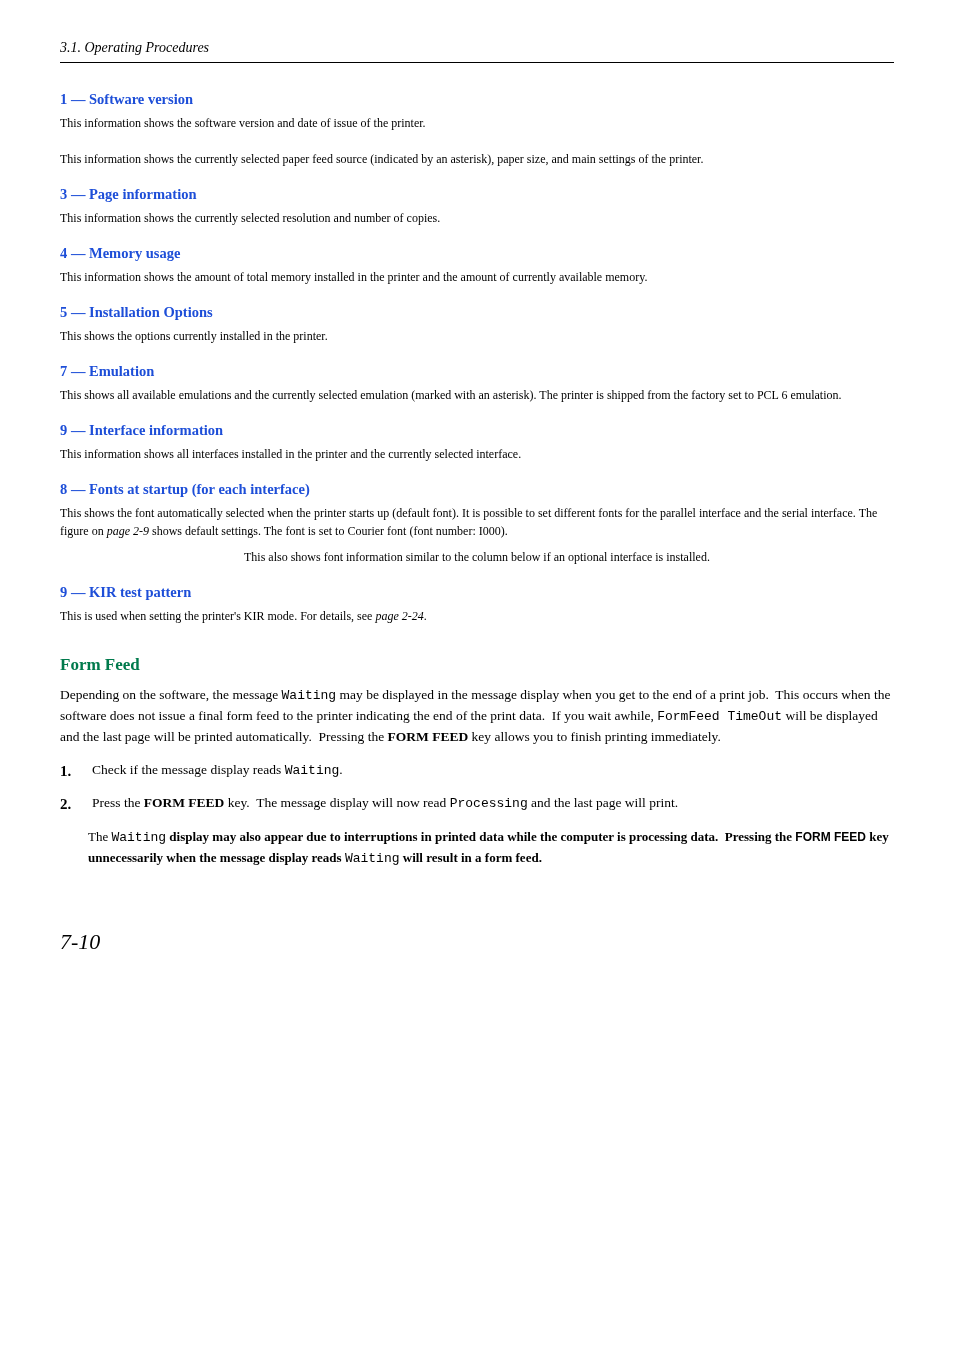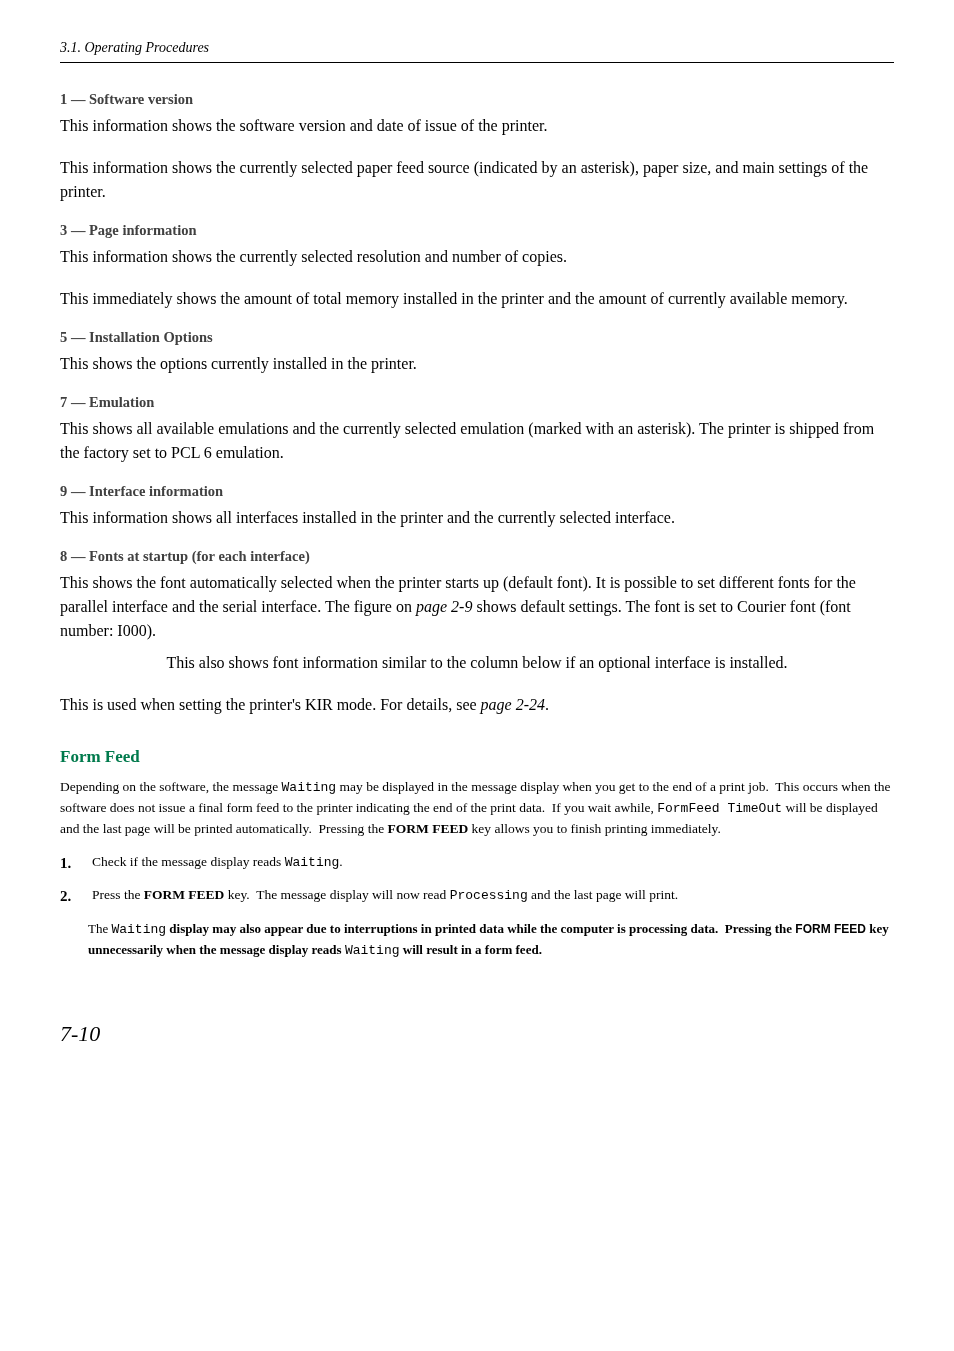--- a/index.html
+++ b/index.html
@@ -30,26 +30,26 @@
       color: #000;
     }
 
     .section {
       margin-bottom: 18px;
     }
 
     .section-heading {
       font-weight: bold;
       font-size: 14.5px;
-      color: #404040;
+      color: #1d4ed8;
       margin-bottom: 6px;
     }
 
     .section-body {
-      font-size: 16px;
+      font-size: 12px;
       line-height: 1.5;
       color: #000;
     }
 
     .main-section-heading {
       font-weight: bold;
       font-size: 17px;
       color: #007a4c;
       margin-bottom: 10px;
       margin-top: 30px;
@@ -124,21 +124,22 @@
 <div class="section">
   <div class="section-body">This information shows the currently selected paper feed source (indicated by an asterisk), paper size, and main settings of the printer.</div>
 </div>
 
 <div class="section">
   <div class="section-heading">3 — Page information</div>
   <div class="section-body">This information shows the currently selected resolution and number of copies.</div>
 </div>
 
 <div class="section">
-  <div class="section-body">This immediately shows the amount of total memory installed in the printer and the amount of currently available memory.</div>
+  <div class="section-heading">4 — Memory usage</div>
+  <div class="section-body">This information shows the amount of total memory installed in the printer and the amount of currently available memory.</div>
 </div>
 
 <div class="section">
   <div class="section-heading">5 — Installation Options</div>
   <div class="section-body">This shows the options currently installed in the printer.</div>
 </div>
 
 <div class="section">
   <div class="section-heading">7 — Emulation</div>
   <div class="section-body">This shows all available emulations and the currently selected emulation (marked with an asterisk). The printer is shipped from the factory set to PCL 6 emulation.</div>
@@ -151,20 +152,21 @@
 
 <div class="section">
   <div class="section-heading">8 — Fonts at startup (for each interface)</div>
   <div class="section-body">
     <span>This shows the font automatically selected when the printer starts up (default font). It is possible to set different fonts for the parallel interface and the serial interface. The figure on </span><span class="italic-ref">page 2-9</span><span> shows default settings. The font is set to Courier font (font number: I000).</span>
   </div>
   <div class="section-body" style="margin-top:8px;text-align:center;">This also shows font information similar to the column below if an optional interface is installed.</div>
 </div>
 
 <div class="section">
+  <div class="section-heading">9 — KIR test pattern</div>
   <div class="section-body">
     <span>This is used when setting the printer's KIR mode. For details, see </span><span class="italic-ref">page 2-24</span><span>.</span>
   </div>
 </div>
 
 <div class="section" style="margin-top: 30px;">
   <div class="main-section-heading">Form Feed</div>
   <div class="form-feed-body">
     Depending on the software, the message <code>Waiting</code> may be displayed in the message display when you get to the end of a print job.&nbsp; This occurs when the software does not issue a final form feed to the printer indicating the end of the print data.&nbsp; If you wait awhile, <code>FormFeed TimeOut</code> will be displayed and the last page will be printed automatically.&nbsp; Pressing the <span class="bold-inline">FORM FEED</span> key allows you to finish printing immediately.
   </div>

